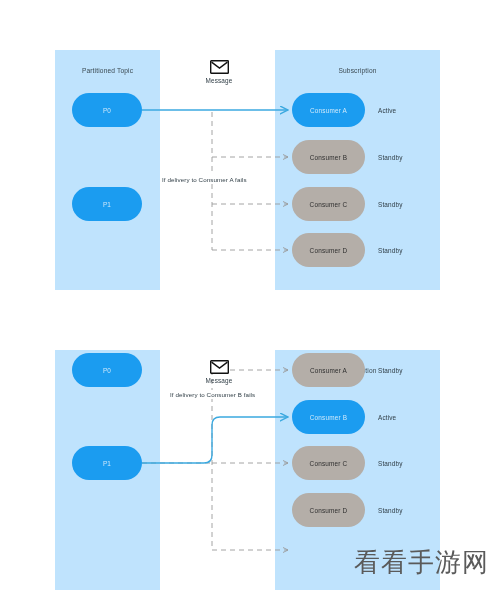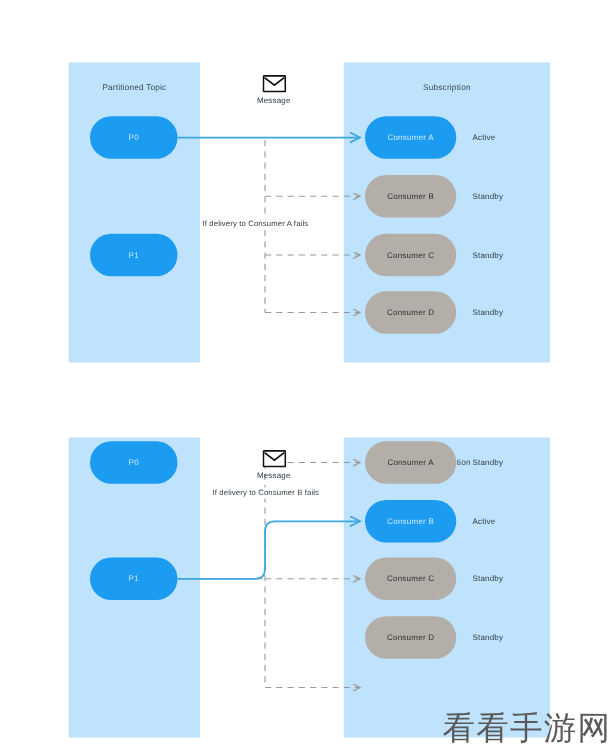--- a/index.html
+++ b/index.html
@@ -134,21 +134,21 @@
     width: 493px;
     height: 300px;
     overflow: visible;
     pointer-events: none;
   }
 
   
   .watermark {
     position: absolute;
     right: 4px;
-    bottom: 0;
+    bottom: 20px;
     font-size: 26px;
     color: #5a5a5a;
     letter-spacing: 1px;
     font-family: "DejaVu Sans", sans-serif;
     white-space: nowrap;
   }
 </style>
 </head>
 <body>
 

